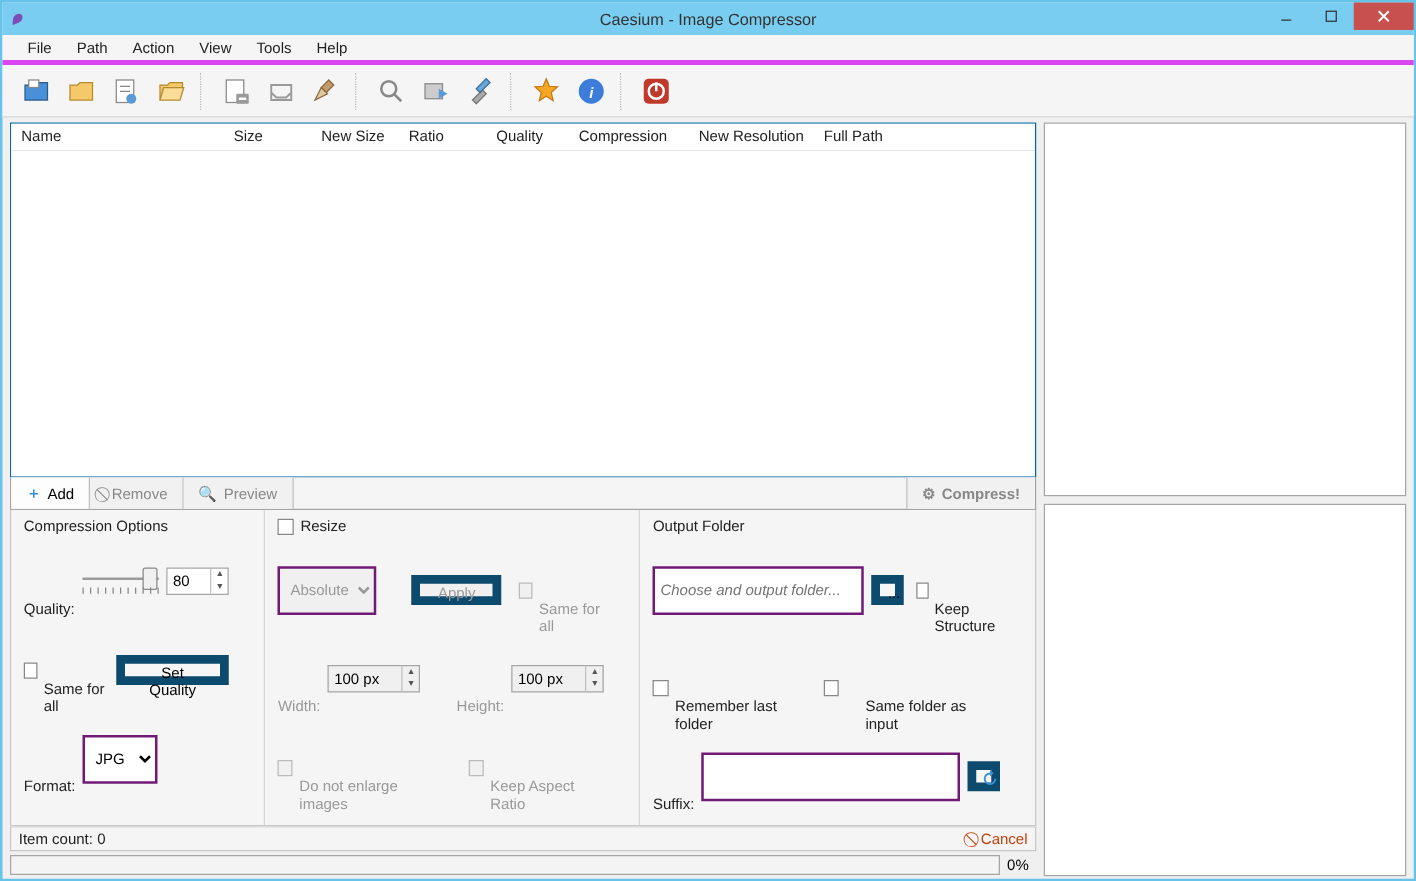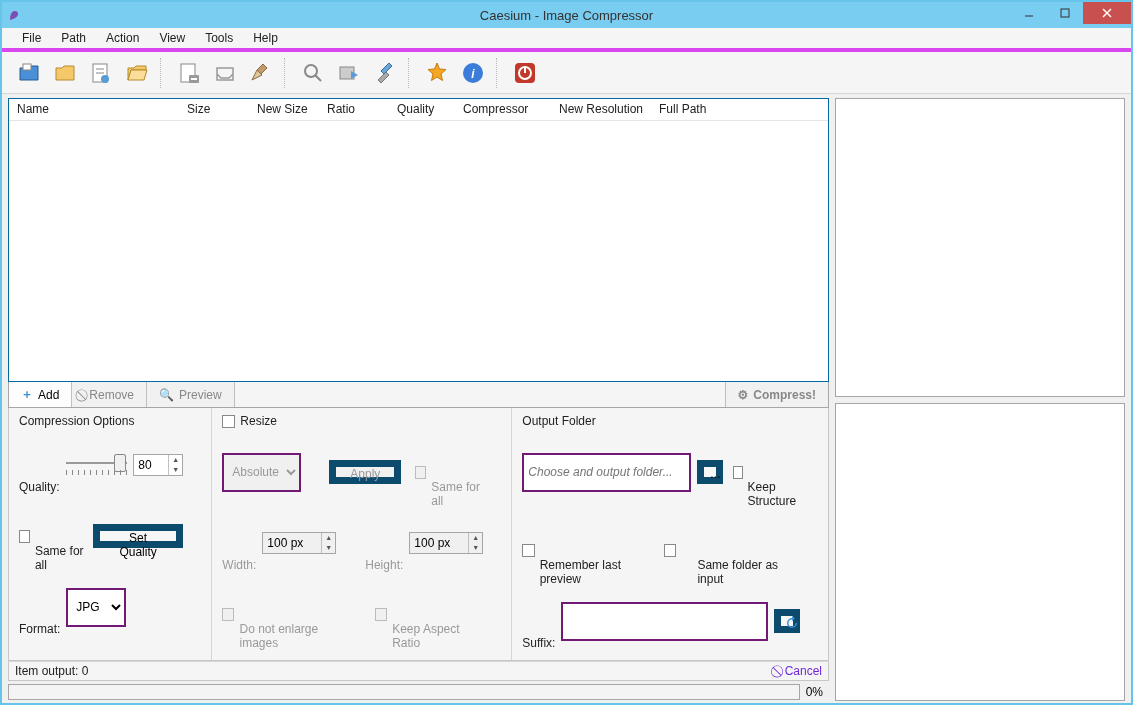--- a/index.html
+++ b/index.html
@@ -191,21 +191,21 @@
 
     <div class="left-col">
 
       <div class="table-wrap">
         <div class="table-header">
           <div class="th" style="width:170px">Name</div>
           <div class="th" style="width:70px">Size</div>
           <div class="th" style="width:70px">New Size</div>
           <div class="th" style="width:70px">Ratio</div>
           <div class="th" style="width:66px">Quality</div>
-          <div class="th" style="width:96px">Compressor</div>
+          <div class="th" style="width:96px">Compression</div>
           <div class="th" style="width:100px">New Resolution</div>
           <div class="th" style="flex:1">Full Path</div>
         </div>
         <div class="table-body"></div>
       </div>
 
       <div class="actionbar">
         <div class="action-btn">
           <span style="color:#3b8fd5;font-weight:bold">＋</span>
           <span>Add</span>
@@ -320,45 +320,45 @@
             <input type="text" style="flex: 1 1 0%; color: #701a75; font-style: italic;" placeholder="Choose and output folder...">
             <button class="std" style="padding:0 6px;width:26px">...</button>
             <div style="display:flex;align-items:center;gap:5px;margin-left:4px">
               <span class="checkbox"></span>
               <label>Keep Structure</label>
             </div>
           </div>
           <div class="row" style="margin-top:6px;justify-content:space-between">
             <div style="display:flex;align-items:center;gap:5px">
               <span class="checkbox"></span>
-              <label>Remember last preview</label>
+              <label>Remember last folder</label>
             </div>
             <div style="display:flex;align-items:center;gap:21px">
               <span class="checkbox"></span>
               <label>Same folder as input</label>
             </div>
           </div>
           <div class="row" style="margin-top:6px">
             <label>Suffix:</label>
             <input type="text" style="flex: 1 1 0%;">
             <button class="std" style="padding:0 4px;width:26px">
               <svg width="14" height="14">
                   <path d="M7 2a5 5 0 1 0 5 5h-1.5A3.5 3.5 0 1 1 7 3.5V5l3-2.5L7 0z" fill="#3b8fd5"></path>
                 </svg>
             </button>
           </div>
         </div>
 
       </div>
 
       <div class="statusbar">
-        <span>Item output:</span>&nbsp;
+        <span>Item count:</span>&nbsp;
         <span>0</span>
         <div style="flex:1"></div>
-        <div style="display:flex;align-items:flex-end;gap:5px;color:#6d28d9">
+        <div style="display:flex;align-items:flex-end;gap:5px;color:#c2410c">
           <span>⃠</span>
           <span>Cancel</span>
         </div>
       </div>
       <div class="progressbar-row">
         <div class="progressbar"></div>
         <span>0%</span>
       </div>
 
     </div>

